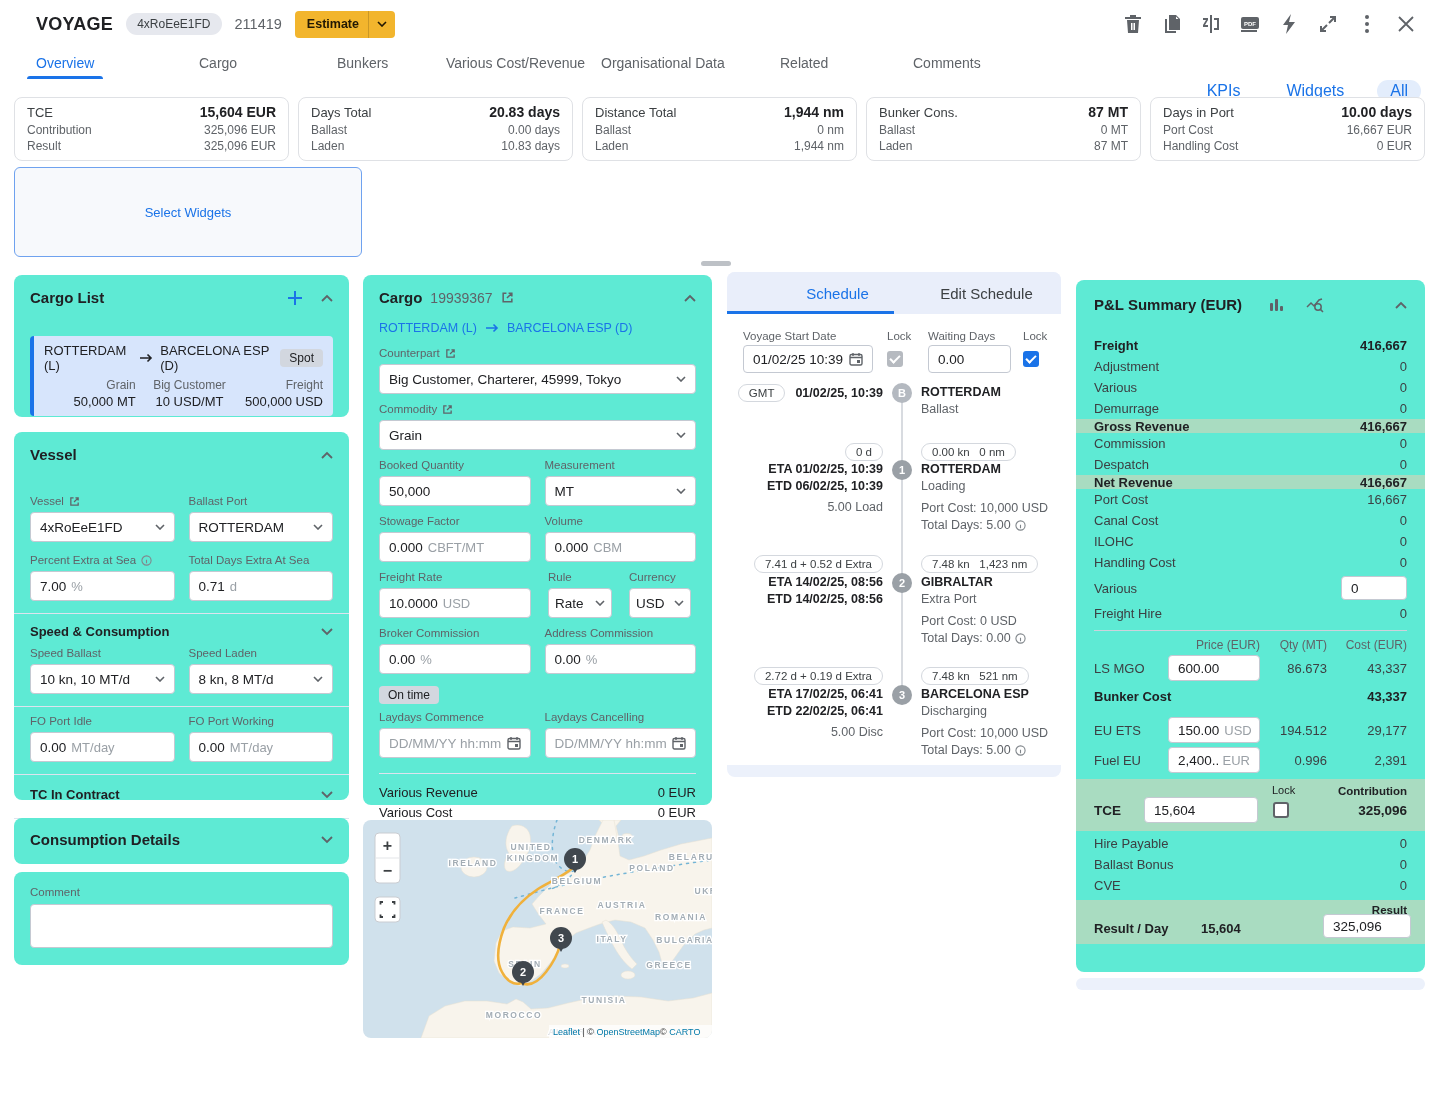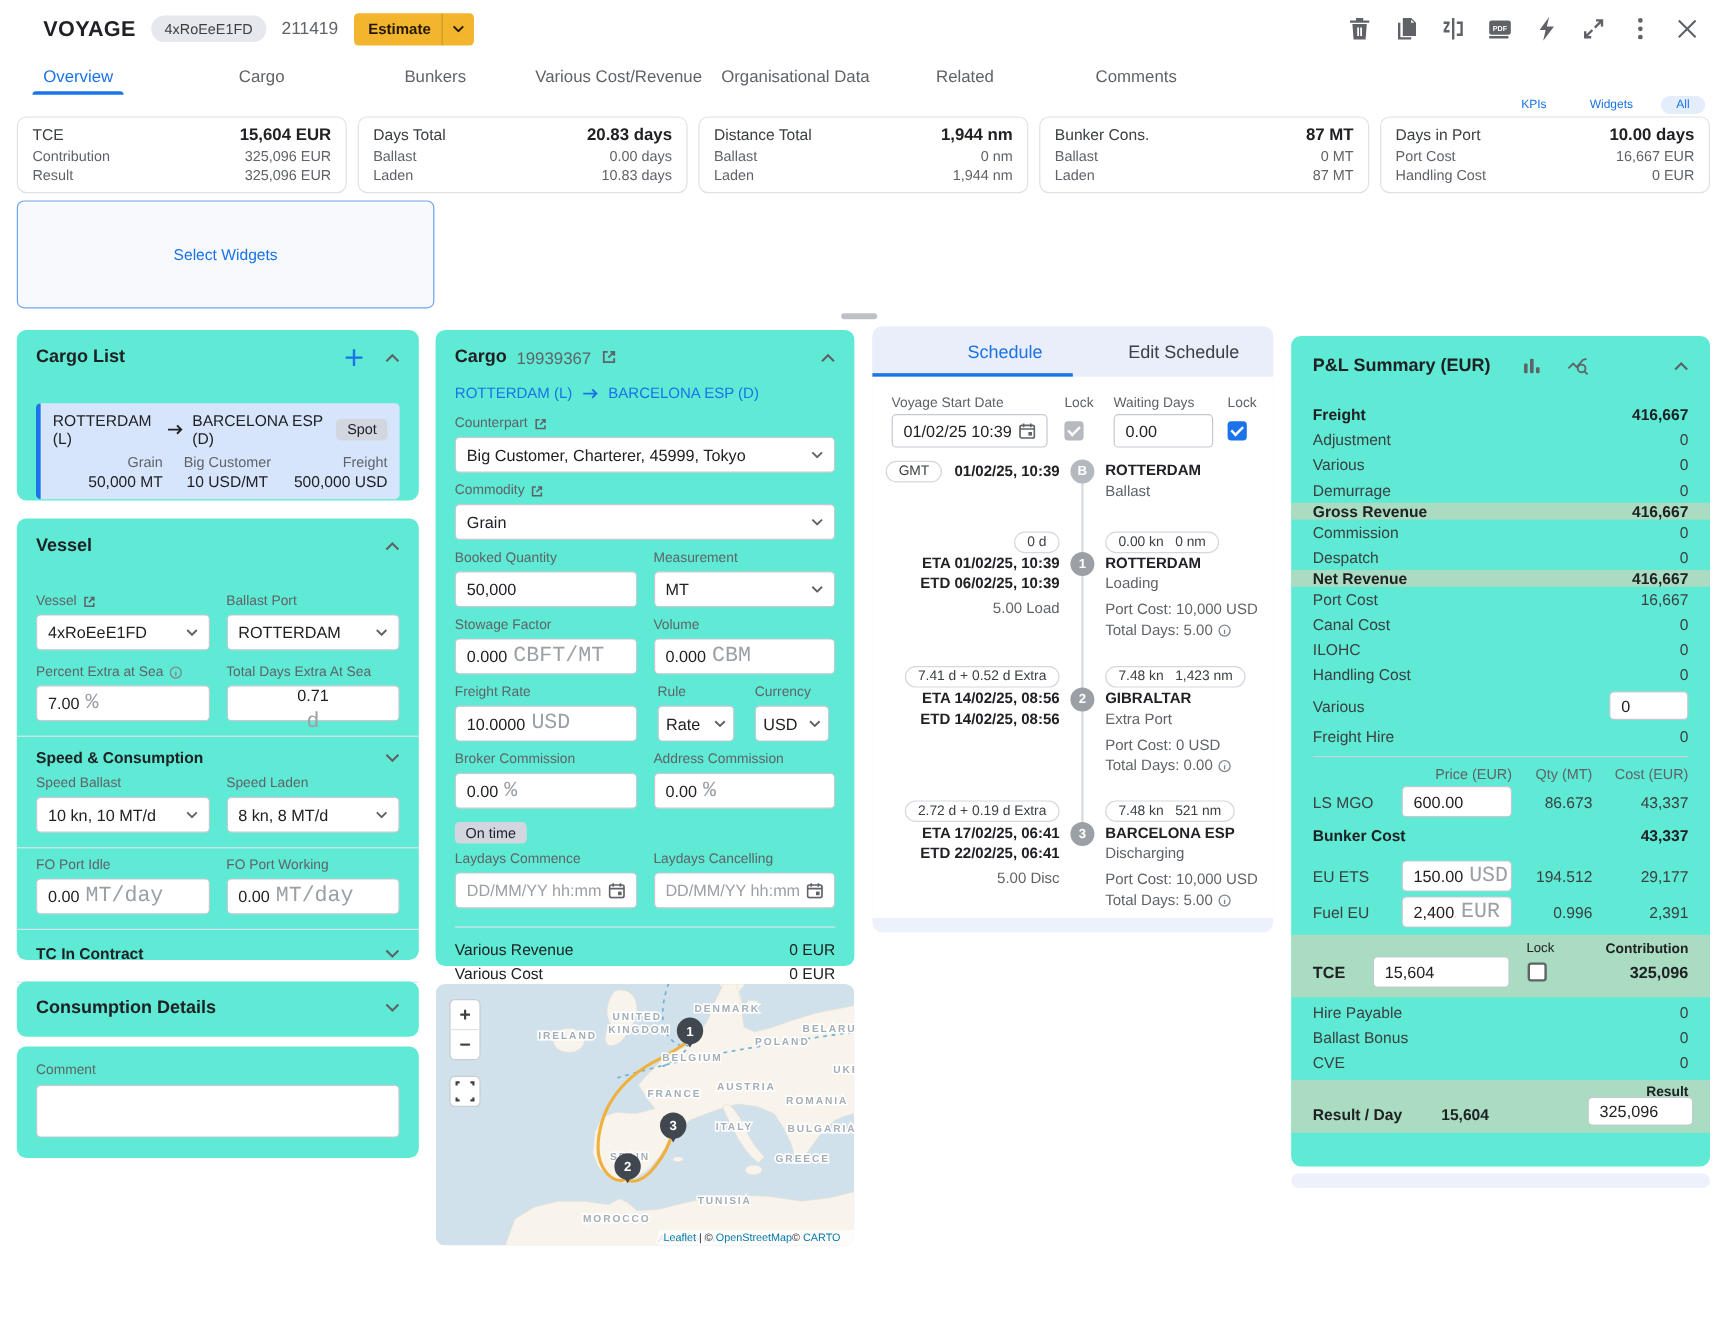--- a/index.html
+++ b/index.html
@@ -14,42 +14,42 @@
   .voyage-number{font-size:14.5px;color:#5f6368;}
   .estimate-btn{display:flex;align-items:center;background:#f2b52d;border:none;border-radius:4px;height:27px;
                 padding:0 0 0 12px;font-family:inherit;font-size:12.5px;font-weight:700;color:#221803;cursor:pointer;}
   .estimate-caret{display:flex;align-items:center;padding:0 8px;margin-left:9px;height:100%;border-left:1px solid rgba(0,0,0,.16);}
   .toolbar{margin-left:auto;display:flex;gap:17px;align-items:center;}
   .tool-btn{width:22px;height:22px;color:#5f6368;background:none;border:none;padding:0;cursor:pointer;display:flex;align-items:center;justify-content:center;}
   
   .tab{position:absolute;top:55px;font-size:14px;color:#5f6368;cursor:pointer;white-space:nowrap;}
   .tab.active{color:#1a73e8;}
   .tab.active::after{content:"";position:absolute;left:-9px;right:-9px;top:21px;height:3px;background:#1a73e8;border-radius:3px 3px 0 0;}
-  .filter-links{position:absolute;top:80px;right:18px;display:flex;gap:10px;align-items:center;font-size:10px;}
+  .filter-links{position:absolute;top:80px;right:18px;display:flex;gap:20px;align-items:center;font-size:16px;}
   .filter-link{color:#1a73e8;padding:2px 13px;cursor:pointer;}
   .filter-link.selected{background:#e3edfc;border-radius:12px;}
   
   .kpi-row{position:absolute;top:97px;left:14px;right:14px;display:flex;gap:9px;}
   .kpi-card{flex:1;background:#fff;border:1px solid #dfe1e5;border-radius:8px;padding:5px 12px 6px;box-sizing:border-box;}
   .kpi-main{display:flex;justify-content:space-between;font-size:13px;line-height:19px;color:#3c4043;}
   .kpi-main b{font-size:14px;color:#202124;}
   .kpi-sub{display:flex;justify-content:space-between;font-size:12px;line-height:16px;color:#5f6368;}
   .select-widgets-box{position:absolute;top:167px;left:14px;width:348px;height:90px;border:1px solid #6fa2ef;border-radius:6px;
         background:#f7f9fc;display:flex;align-items:center;justify-content:center;font-size:13px;color:#1a73e8;cursor:pointer;box-sizing:border-box;}
   .drag-handle{position:absolute;top:261px;left:701px;width:30px;height:5px;background:#bdc1c6;border-radius:3px;cursor:row-resize;}
   
   .panel{position:absolute;background:#5eead4;border-radius:8px;box-sizing:border-box;}
   .panel-head{display:flex;align-items:center;}
   .panel-title{font-size:15px;font-weight:700;color:#202124;}
   .head-icons{margin-left:auto;display:flex;gap:18px;align-items:center;color:#5f6368;}
   .lbl{font-size:11.5px;color:#5f6368;display:flex;align-items:center;gap:5px;line-height:13px;}
   .field{background:#fff;border:1px solid #c4c9d2;border-radius:4px;height:30px;display:flex;align-items:center;
          padding:0 9px;box-sizing:border-box;font-size:13.5px;color:#202124;cursor:text;}
   .field.num{justify-content:flex-start;gap:5px;}
-  .suffix{color:#9aa0a6;font-size:18px;font-family:Liberation Mono, monospace;}
+  .suffix{color:#9aa0a6;font-size:13px;}
   .placeholder{color:#9aa0a6;}
   .select{cursor:pointer;}
   .select .caret{margin-left:auto;color:#5f6368;}
   .grid2{display:grid;grid-template-columns:1fr 1fr;column-gap:14px;}
   .sep{border-top:1px solid #dde3ee;margin:12px -16px 0;}
   .subhead{font-size:13px;font-weight:700;color:#202124;display:flex;justify-content:space-between;align-items:center;cursor:pointer;}
   .chip{display:inline-block;border:1px solid #d4d8de;background:#fff;border-radius:11px;padding:2px 10px;
         font-size:11.5px;color:#3c4043;white-space:pre;}
   .gray-chip{background:#d2d7df;border-radius:4px;padding:2px 9px;font-size:12px;color:#202124;display:inline-block;}
   .cbx{width:16px;height:16px;border-radius:3px;display:inline-block;position:relative;cursor:pointer;box-sizing:border-box;}
@@ -354,21 +354,21 @@
         </div>
         <div class="field num" style="margin-top:4px;">
           <span>7.00</span>
             <span class="suffix">%</span>
         </div>
       </div>
       <div>
         <div class="lbl">
             <span>Total Days Extra At Sea</span>
           </div>
-        <div class="field num" style="margin-top:4px;flex-direction:column;">
+        <div class="field num" style="margin-top:4px;">
           <span>0.71</span>
             <span class="suffix">d</span>
         </div>
       </div>
     </div>
     <div class="sep"></div>
     <div class="subhead" style="margin-top:10px;">
       <span>Speed &amp; Consumption</span>
       <span style="color:#5f6368;">
           <svg width="12" height="8" viewBox="0 0 12 8" fill="none" stroke="currentColor" stroke-width="1.8">

